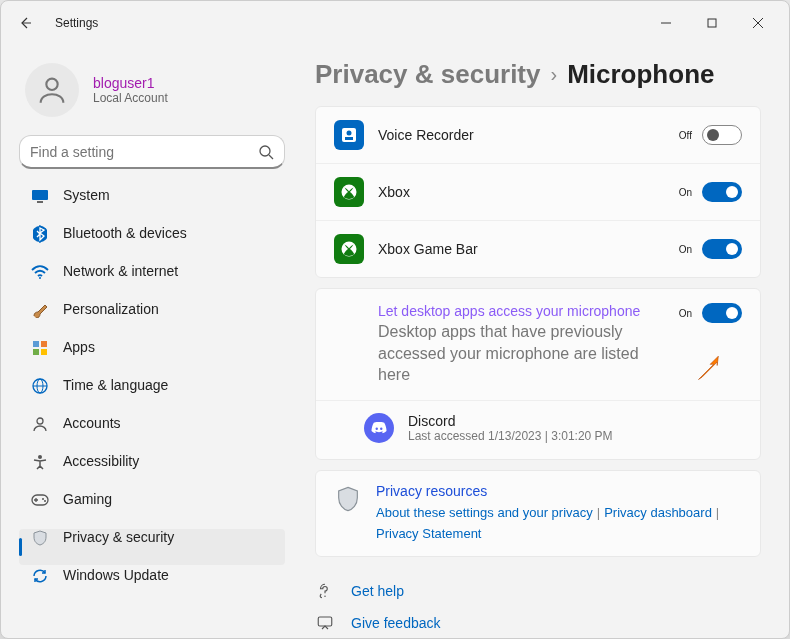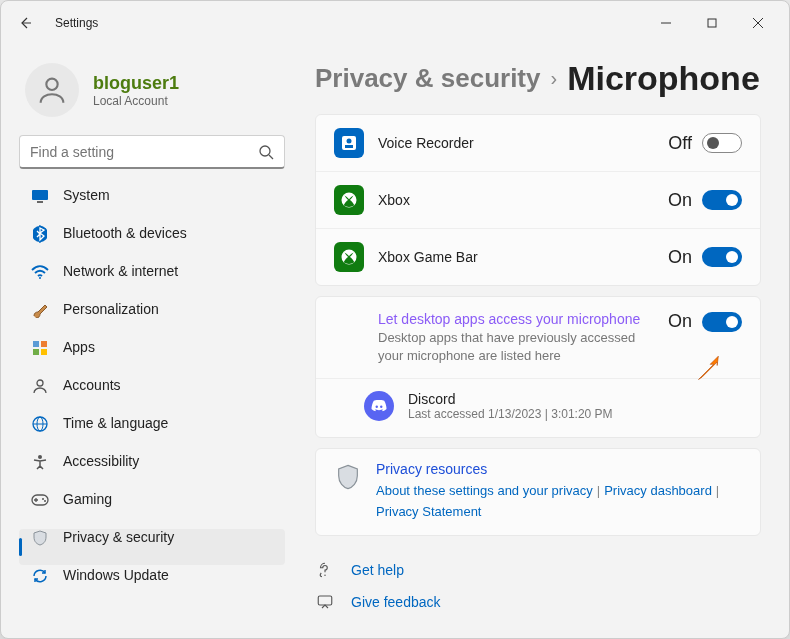--- a/index.html
+++ b/index.html
@@ -7,53 +7,53 @@
 .window { width:790px; height:639px; background:#f3f3f3; border-radius:8px; box-shadow:0 8px 32px rgba(0,0,0,.25); display:flex; flex-direction:column; overflow:hidden; border:1px solid #ccc; position:relative; }
 .titlebar { height:44px; display:flex; align-items:center; padding:0 8px; }
 .back-btn { width:32px; height:32px; display:flex; align-items:center; justify-content:center; border:none; background:transparent; cursor:pointer; border-radius:4px; }
 .title-text { font-size:12px; margin-left:14px; color:#222; }
 .window-controls { margin-left:auto; display:flex; }
 .wc-btn { width:46px; height:30px; display:flex; align-items:center; justify-content:center; background:transparent; border:none; cursor:pointer; }
 .body-area { flex:1; display:flex; overflow:hidden; }
 .sidebar { width:302px; padding:12px 18px 12px 18px; display:flex; flex-direction:column; overflow-y:auto; }
 .user-row { display:flex; align-items:center; gap:14px; padding:6px 6px 18px 6px; }
 .avatar { width:54px; height:54px; border-radius:50%; background:#e8e8e8; display:flex; align-items:center; justify-content:center; }
-.username { font-size:18px; font-weight:700; color:#4d7c0f; }
+.username { font-size:14px; font-weight:400; color:#a21caf; }
 .account-type { font-size:12px; color:#666; }
-.search-box { display:flex; align-items:center; background:#fff; border:1px solid #d0d0d0; border-bottom:2px solid #888; border-radius:4px; height:34px; padding:0 10px; margin-bottom:18px; }
+.search-box { display:flex; align-items:center; background:#fff; border:1px solid #d0d0d0; border-bottom:2px solid #888; border-radius:12px; height:34px; padding:0 10px; margin-bottom:18px; }
 .search-box input { flex:1; border:none; outline:none; font-size:14px; background:transparent; }
 .search-icon { color:#555; }
 .nav-list { display:flex; flex-direction:column; gap:2px; }
 .nav-item { display:flex; gap:14px; height:36px; padding:0 12px; border-radius:4px; font-size:14px; color:#222; cursor:pointer; position:relative; }
 .nav-item.selected { background:#eaeaea; }
 .nav-item.selected::before { content:""; position:absolute; left:0; top:9px; bottom:9px; width:3px; background:#0067c0; border-radius:2px; }
 .nav-icon { width:18px; height:18px; display:flex; align-items:center; justify-content:center; }
 .content { flex:1; padding:14px 28px 10px 4px; overflow-y:auto; }
 .breadcrumb { display:flex; align-items:center; gap:10px; margin-bottom:16px; margin-left:8px; }
 .crumb-parent { font-size:26px; font-weight:600; color:#7a7a7a; }
 .crumb-sep { font-size:20px; color:#888; }
-.crumb-current { font-size:34px; font-weight:600; color:#222; }
+.crumb-current { font-size:26px; font-weight:600; color:#222; }
 .panel { background:#fbfbfb; border:1px solid #e8e8e8; border-radius:6px; margin-bottom:10px; margin-left:8px; }
 .app-row { display:flex; align-items:center; padding:13px 18px; border-bottom:1px solid #eee; gap:14px; }
 .app-row:last-child { border-bottom:none; }
 .app-icon { width:30px; height:30px; border-radius:6px; display:flex; align-items:center; justify-content:center; flex-shrink:0; }
 .app-name { flex:1; font-size:14px; color:#222; }
 .toggle-wrap { display:flex; align-items:center; gap:10px; }
-.toggle-label { font-size:18px; color:#222; }
+.toggle-label { font-size:10px; color:#222; }
 .toggle { width:40px; height:20px; border-radius:10px; position:relative; cursor:pointer; }
 .toggle.on { background:#0067c0; }
 .toggle.off { background:#fff; border:1px solid #888; }
 .toggle .knob { width:12px; height:12px; border-radius:50%; position:absolute; top:50%; transform:translateY(-50%); }
 .toggle.on .knob { right:4px; background:#fff; }
 .toggle.off .knob { left:4px; background:#555; }
 .section-row { display:flex; align-items:flex-start; padding:14px 18px; gap:14px; border-bottom:1px solid #eee; }
 .section-row:last-child{border-bottom:none;}
 .section-text { flex:1; }
 .section-title { font-size:14px; color:#8b5cf6; margin-bottom:2px; }
-.section-sub { font-size:13px; color:#777; line-height:1.35; }
+.section-sub { font-size:16px; color:#777; line-height:1.35; }
 .discord-row { display:flex; align-items:center; gap:14px; padding:12px 18px 16px 48px; }
 .discord-icon { width:30px; height:30px; border-radius:50%; background:#5865f2; display:flex; align-items:center; justify-content:center; flex-shrink:0; }
 .discord-name { font-size:14px; color:#222; }
 .discord-sub { font-size:12px; color:#777; }
 .resources-panel { background:#fbfbfb; border:1px solid #e8e8e8; border-radius:6px; padding:12px 18px; display:flex; gap:14px; align-items:flex-start; margin-left:8px; }
 .res-shield { width:28px; height:28px; flex-shrink:0; margin-top:2px; }
 .res-title { font-size:14px; color:#1d4ed8; margin-bottom:4px; }
 .res-links { font-size:13px; line-height:1.6; }
 .res-links a { color:#0067c0; text-decoration:none; }
 .res-sep { color:#888; margin:0 4px; }
@@ -161,35 +161,35 @@
                 <rect x="9" y="1" width="6" height="6" fill="#ed7d31"></rect>
                 <rect x="1" y="9" width="6" height="6" fill="#70ad47"></rect>
                 <rect x="9" y="9" width="6" height="6" fill="#ffc000"></rect>
               </svg>
             </span>
             <span>Apps</span>
           </div>
           <div class="nav-item">
             <span class="nav-icon">
               <svg width="16" height="16" viewBox="0 0 16 16">
-                <circle cx="8" cy="5" r="3" fill="none" stroke="#555" stroke-width="1.3"></circle>
-                <path d="M2 15c0-3 3-5 6-5s6 2 6 5" fill="none" stroke="#555" stroke-width="1.3"></path>
-              </svg>
-            </span>
-            <span>Accounts</span>
-          </div>
-          <div class="nav-item">
-            <span class="nav-icon">
-              <svg width="16" height="16" viewBox="0 0 16 16">
                 <circle cx="8" cy="8" r="7" fill="none" stroke="#0067c0" stroke-width="1.3"></circle>
                 <ellipse cx="8" cy="8" rx="3" ry="7" fill="none" stroke="#0067c0" stroke-width="1"></ellipse>
                 <path d="M1 8h14" stroke="#0067c0"></path>
               </svg>
             </span>
             <span>Time &amp; language</span>
+          </div>
+          <div class="nav-item">
+            <span class="nav-icon">
+              <svg width="16" height="16" viewBox="0 0 16 16">
+                <circle cx="8" cy="5" r="3" fill="none" stroke="#555" stroke-width="1.3"></circle>
+                <path d="M2 15c0-3 3-5 6-5s6 2 6 5" fill="none" stroke="#555" stroke-width="1.3"></path>
+              </svg>
+            </span>
+            <span>Accounts</span>
           </div>
           <div class="nav-item">
             <span class="nav-icon">
               <svg width="16" height="16" viewBox="0 0 16 16">
                 <circle cx="8" cy="3" r="2" fill="#555"></circle>
                 <path d="M2 6l6 1 6-1M8 7v5M8 12l-3 3M8 12l3 3" stroke="#555" stroke-width="1.5" fill="none"></path>
               </svg>
             </span>
             <span>Accessibility</span>
           </div>

